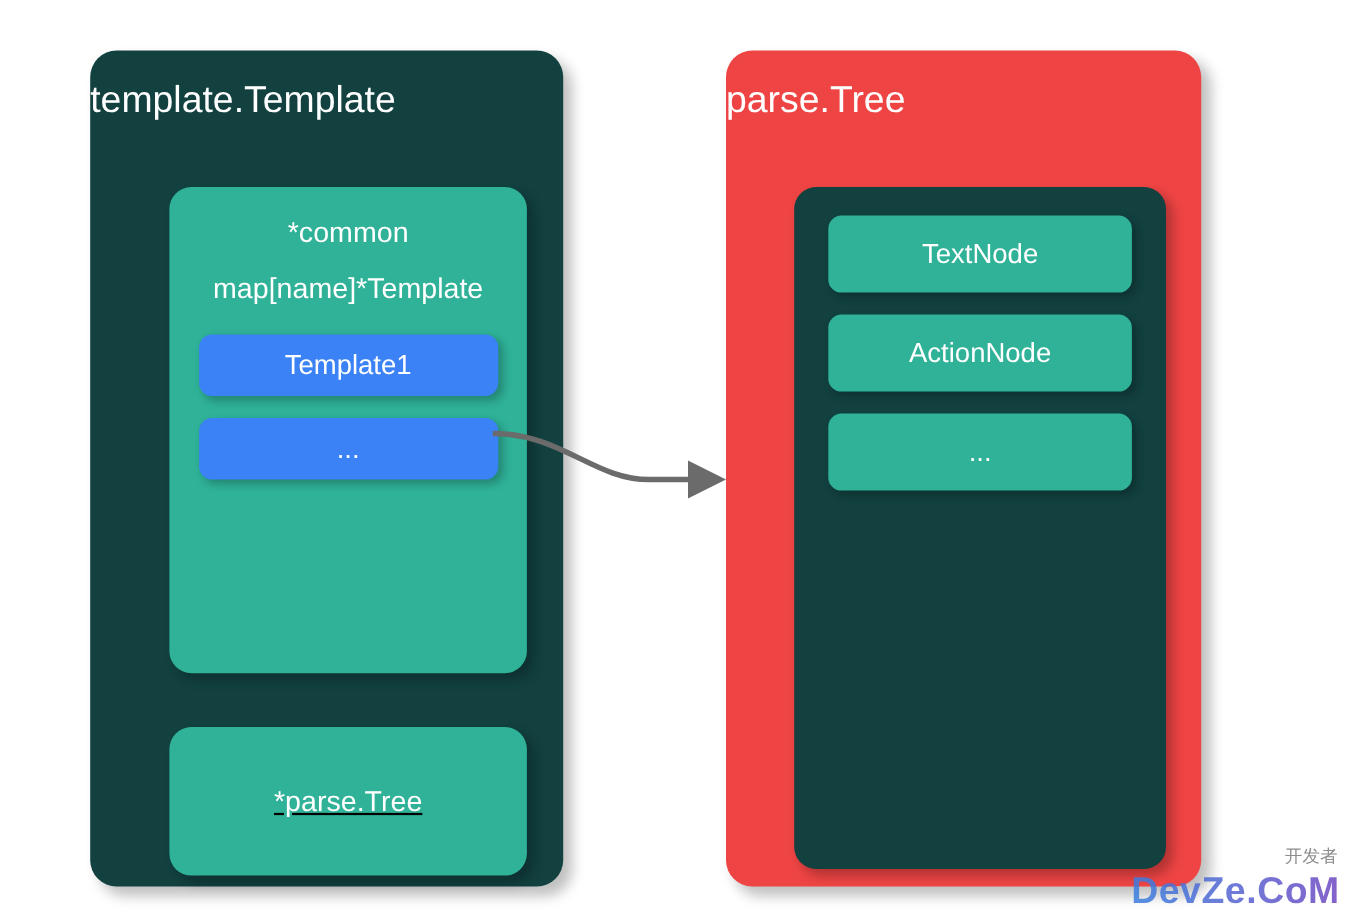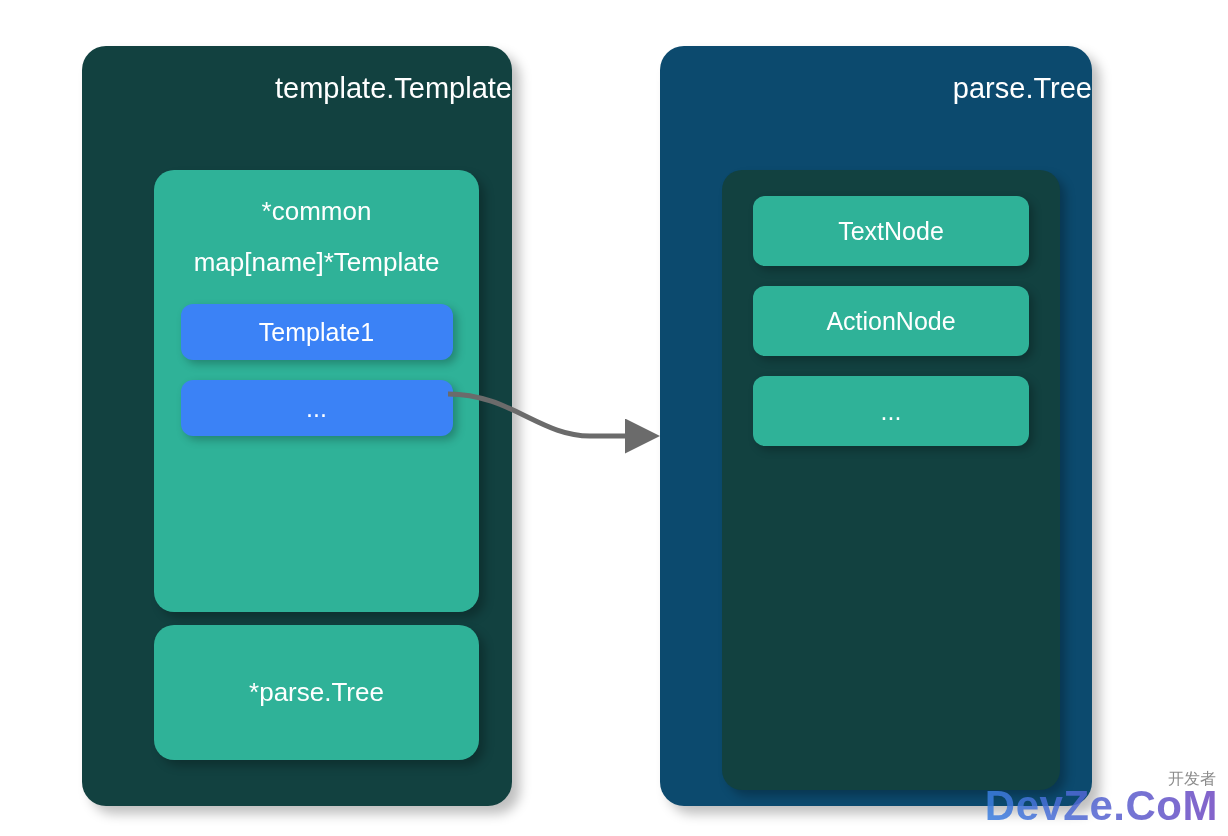--- a/index.html
+++ b/index.html
@@ -24,27 +24,27 @@
   top: 46px;
   width: 430px;
   height: 760px;
   background: #124140;
 }
 .box-right {
   left: 660px;
   top: 46px;
   width: 432px;
   height: 760px;
-  background: #0c4a6e;
+  background: #ef4444;
 }
 .title {
   color: #ffffff;
-  font-size: 29px;
+  font-size: 34px;
   font-weight: 500;
-  text-align: right;
+  text-align: left;
   padding: 26px 0 10px 0;
 }
 .inner-panel {
   position: absolute;
   border-radius: 20px;
   box-shadow: 6px 6px 10px rgba(0,0,0,0.25);
 }
 .inner-teal {
   background: #2FB298;
 }
@@ -52,26 +52,27 @@
   background: #124140;
 }
 .panel-common {
   left: 72px;
   top: 124px;
   width: 325px;
   height: 442px;
 }
 .panel-parsetree {
   left: 72px;
-  top: 579px;
+  top: 615px;
   width: 325px;
   height: 135px;
   display: flex;
   align-items: center;
   justify-content: center;
+  text-decoration: underline;
 }
 .panel-root {
   left: 62px;
   top: 124px;
   width: 338px;
   height: 620px;
 }
 .label {
   color: #ffffff;
   font-size: 26px;
@@ -127,21 +128,21 @@
   color: #8c8c8c;
   font-size: 16px;
   text-align: center;
 }
 .watermark-brand {
   position: absolute;
   right: 10px;
   bottom: 6px;
   font-family: Arial, sans-serif;
   font-weight: 700;
-  font-size: 42px;
+  font-size: 34px;
   background: linear-gradient(90deg, #3a7fe0 0%, #7048c2 100%);
   -webkit-background-clip: text;
   background-clip: text;
   color: transparent;
   opacity: 0.85;
   letter-spacing: 0.5px;
 }
 </style>
 </head>
 <body>

